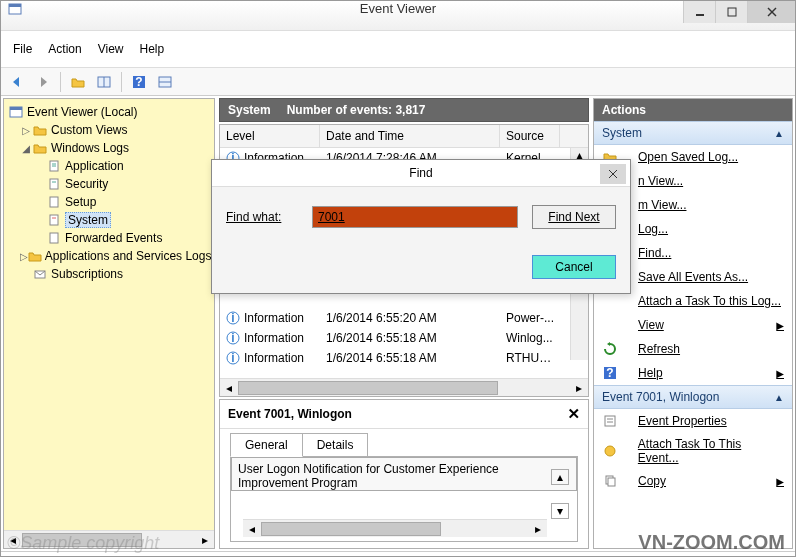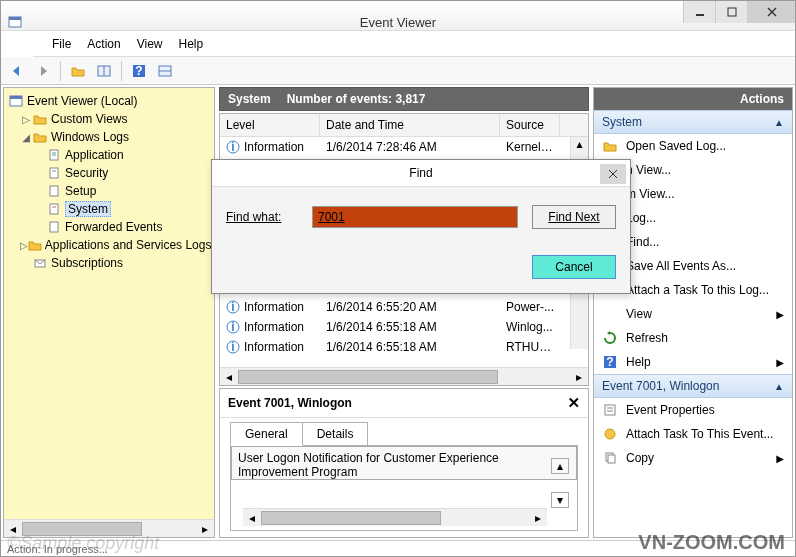--- a/index.html
+++ b/index.html
@@ -1,23 +1,23 @@
 <!DOCTYPE html>
 <html><head>
 <meta charset="utf-8">
 <style>
 * { box-sizing: border-box; margin: 0; padding: 0; font-family: "Segoe UI", Tahoma, sans-serif; font-size: 12px; }
 body { background: #fff; width: 796px; height: 557px; overflow: hidden; position: relative; border: 1px solid #999; }
-.titlebar { height: 30px; background: linear-gradient(#fff,#f0f0f0); display: flex; align-items: flex-end; position: relative; border-bottom: 1px solid #ddd; }
+.titlebar { height: 30px; background: linear-gradient(#fff,#f0f0f0); display: flex; align-items: flex-start; position: relative; border-bottom: 1px solid #ddd; }
 .titlebar .title { position: absolute; left: 50%; transform: translateX(-50%); font-size: 13px; color: #333; }
 .titlebar .icon { margin-left: 6px; }
 .winbtns { position: absolute; right: 0; top: 0; display: flex; }
 .winbtn { width: 32px; height: 22px; display: flex; align-items: center; justify-content: center; background: #e6e6e6; border-left: 1px solid #ccc; cursor: pointer; }
 .winbtn.close { background: #d0d0d0; width: 48px; }
-.menubar { height: 26px; display: flex; align-items: center; padding: 0 11px; border-bottom: 1px solid #ddd; margin-left: 32px; }
+.menubar { height: 37px; display: flex; align-items: center; padding: 0 4px; border-bottom: 1px solid #ddd; }
 .menubar span { padding: 2px 8px; cursor: pointer; }
 .toolbar { height: 28px; display: flex; align-items: center; padding: 2px 4px; border-bottom: 1px solid #ccc; gap: 2px; background: #f8f8f8; }
 .tbtn { width: 24px; height: 22px; display: flex; align-items: center; justify-content: center; border: 1px solid transparent; cursor: pointer; }
 .tsep { width: 1px; height: 20px; background: #ccc; margin: 0 3px; }
 .mainlayout { display: flex; height: calc(100% - 30px - 22px - 28px - 20px); }
 .treepane { width: 212px; border: 1px solid #b0b0b0; margin: 2px; overflow: auto; background: #fef9c3; position: relative; }
 .tree { padding: 4px 2px; }
 .tnode { display: flex; align-items: center; padding: 1px 2px; white-space: nowrap; cursor: pointer; }
 .tnode .tw { width: 12px; text-align: center; color: #666; font-size: 10px; }
 .tnode .ticon { width: 16px; height: 16px; margin-right: 3px; display: flex; align-items: center; justify-content: center; }
@@ -40,26 +40,26 @@
 .scrollh .track { flex: 1; position: relative; height: 14px; }
 .scrollh .thumb { background: #c8c8c8; height: 14px; width: 260px; border: 1px solid #aaa; }
 .detailpane { border: 1px solid #b0b0b0; height: 150px; display: flex; flex-direction: column; }
 .detailhdr { padding: 5px 8px; font-weight: bold; border-bottom: 1px solid #ddd; display: flex; justify-content: space-between; align-items: center; }
 .detailhdr .x { font-size: 15px; font-weight: bold; cursor: pointer; }
 .tabs { display: flex; padding: 4px 10px 0; }
 .tab { padding: 4px 14px; border: 1px solid #b0b0b0; background: #fff; cursor: pointer; margin-right: -1px; position: relative; }
 .tab.active { border-bottom-color: #fff; z-index: 2; }
 .tabbody { border: 1px solid #b0b0b0; margin: -1px 10px 6px; flex: 1; padding: 0; background: #fff; position: relative; }
 .msgbox { border: 1px solid #aaa; background: #f8f8f8; padding: 4px 6px; height: 34px; overflow: hidden; }
-.actionpane { width: 200px; margin: 2px; display: flex; flex-direction: column; border: 1px solid #b0b0b0; text-align: right; }
+.actionpane { width: 200px; margin: 2px; display: flex; flex-direction: column; border: 1px solid #b0b0b0; }
 .actionhdr { background: #686868; color: #fff; padding: 4px 8px; font-weight: bold; }
 .actionbody { flex: 1; border-top: none; overflow: auto; background: #fff; }
 .actsection { background: linear-gradient(#e8f1fb,#cfe1f5); padding: 4px 8px; border-top: 1px solid #b7cde6; border-bottom: 1px solid #b7cde6; color: #1a3e6e; display: flex; justify-content: space-between; align-items: center; }
 .actsection .caret { font-size: 10px; }
-.actitem { display: flex; align-items: center; padding: 4px 8px; gap: 8px; cursor: pointer; }
+.actitem { display: flex; align-items: center; padding: 4px 8px; gap: 20px; cursor: pointer; text-decoration: underline; }
 .actitem .aicon { width: 16px; height: 16px; display: flex; align-items: center; justify-content: center; }
 .actitem .arrow { margin-left: auto; font-size: 10px; }
 .statusbar { height: 20px; border-top: 1px solid #ccc; padding: 2px 6px; font-size: 11px; color: #666; }
 .watermark { position: absolute; left: 6px; bottom: 2px; font-size: 18px; color: rgba(120,120,120,0.35); font-style: italic; pointer-events: none; }
 .watermark2 { position: absolute; right: 10px; bottom: 2px; font-size: 20px; color: rgba(60,60,60,0.7); font-weight: bold; pointer-events: none; }
 
 .finddlg { position: absolute; left: 210px; top: 158px; width: 420px; background: #f4f4f4; border: 1px solid #888; box-shadow: 2px 2px 8px rgba(0,0,0,0.2); z-index: 100; }
 .finddlg .dtitle { text-align: center; padding: 6px 0; position: relative; background: #fff; border-bottom: 1px solid #ddd; }
 .finddlg .dclose { position: absolute; right: 4px; top: 4px; width: 26px; height: 20px; background: #d8d8d8; display: flex; align-items: center; justify-content: center; cursor: pointer; }
 .finddlg .dbody { padding: 18px 14px; display: flex; align-items: center; gap: 14px; text-decoration: underline; }

